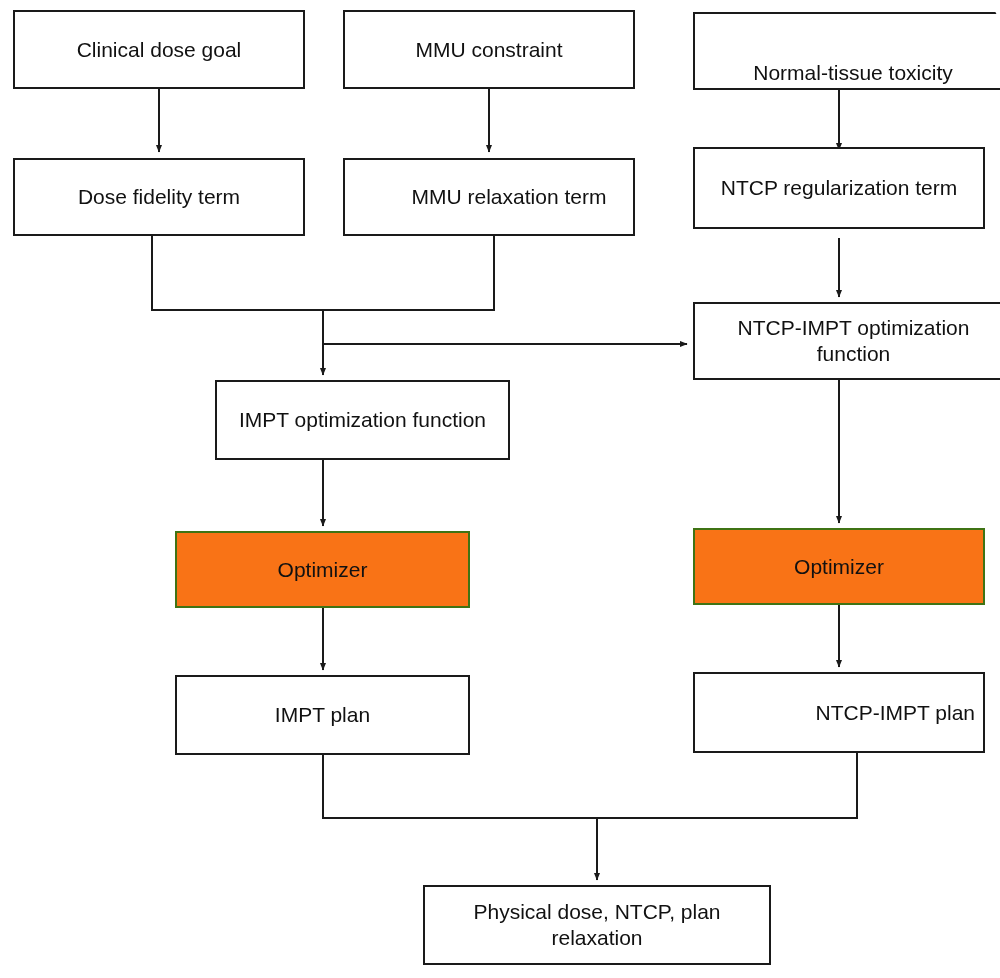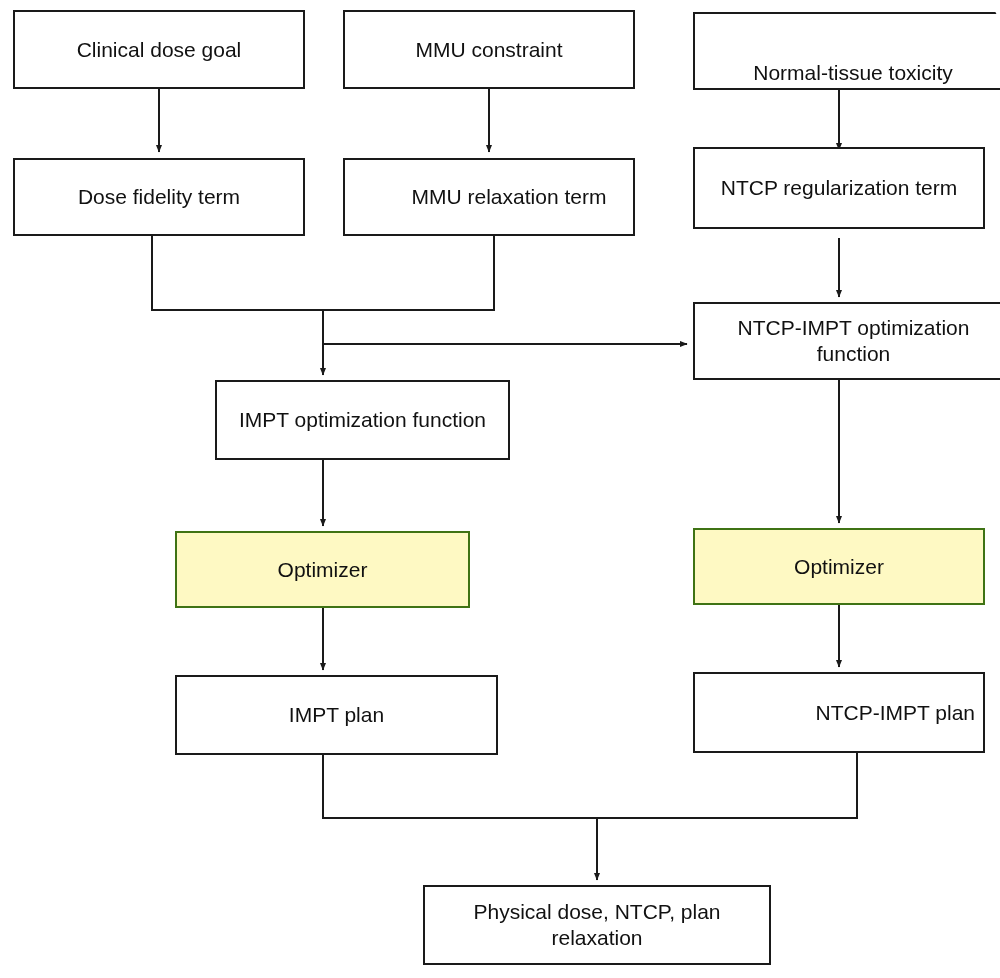--- a/index.html
+++ b/index.html
@@ -39,21 +39,21 @@
     font-size: 21px;
     line-height: 1.22;
     padding: 2px 8px;
     z-index: 2;
   }
   .node .label {
     display: block;
     width: 100%;
   }
   .node.green {
-    background: #fef9c3;
+    background: #f97316;
     border-color: #3f7314;
   }
 </style>
 </head>
 <body>
 
 <div id="canvas">
 
   <svg id="edges" viewBox="0 0 1000 978" xmlns="http://www.w3.org/2000/svg">
     <defs>
@@ -149,21 +149,21 @@
   </div>
 
   <div class="node green" style="left:175px; top:531px; width:295px; height:77px;">
     <span class="label">Optimizer</span>
   </div>
 
   <div class="node green" style="left:693px; top:528px; width:292px; height:77px;">
     <span class="label">Optimizer</span>
   </div>
 
-  <div class="node" style="left:175px; top:675px; width:323px; height:80px;">
+  <div class="node" style="left:175px; top:675px; width:295px; height:80px;">
     <span class="label">IMPT plan</span>
   </div>
 
   <div class="node" style="left:693px; top:672px; width:292px; height:81px;text-align:right;">
     <span class="label">NTCP-IMPT plan</span>
   </div>
 
   <div class="node" style="left:423px; top:885px; width:348px; height:80px;">
     <span class="label">Physical dose, NTCP, plan relaxation</span>
   </div>

